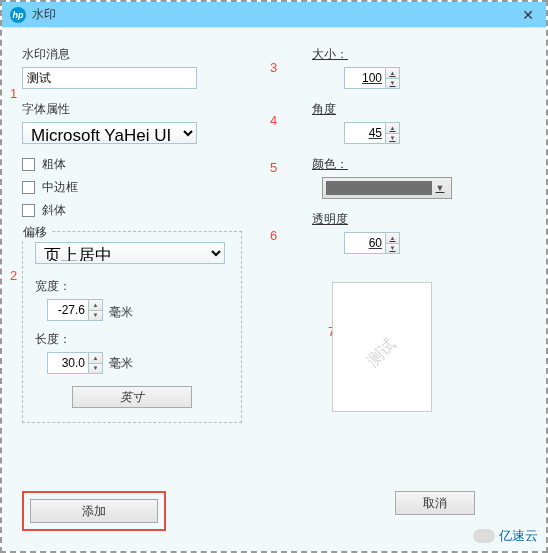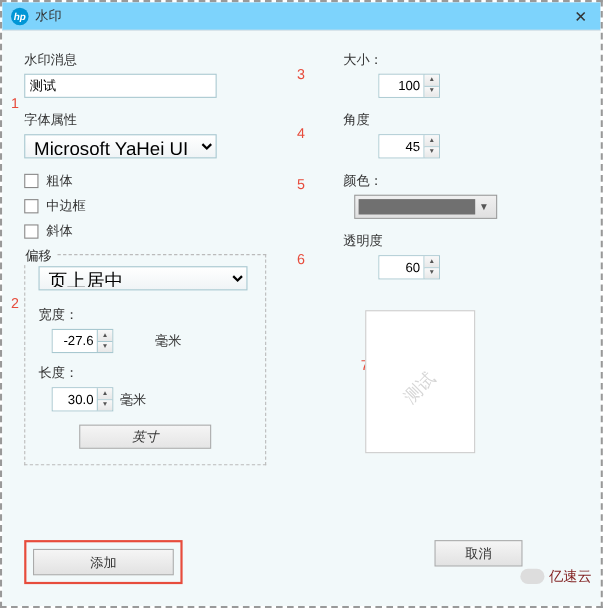--- a/index.html
+++ b/index.html
@@ -46,21 +46,21 @@
 }
 .content {
   background: #f2f9fa;
   padding: 18px 20px 14px 20px;
   height: calc(100% - 26px);
   position: relative;
   display: flex;
   gap: 60px;
 }
 .left-col { width: 220px; }
-.right-col { width: 180px; margin-left: 10px; }
+.right-col { width: 180px; margin-left: 10px; text-decoration: underline; }
 .num {
   color: #e74c3c;
   font-size: 13px;
   position: absolute;
 }
 .field { margin-bottom: 12px; position: relative; }
 .field-label { display: block; margin-bottom: 4px; }
 .text-input {
   width: 175px;
   height: 22px;
@@ -202,25 +202,25 @@
   background: linear-gradient(#f5f5f5,#e2e2e2);
   border: 1px solid #aaa;
   display: flex;
   align-items: center;
   justify-content: center;
   cursor: pointer;
 }
 .watermark-logo {
   position: absolute;
   right: 8px;
-  bottom: 18px;
+  bottom: 6px;
   display: flex;
   align-items: center;
   gap: 4px;
-  color: #7f1d1d;
+  color: #0369a1;
   font-size: 13px;
 }
 .cloud-icon {
   width: 22px; height: 14px;
   border-radius: 10px;
   background: #ddd;
 }
 </style>
 </head>
 <body>
@@ -271,21 +271,21 @@
     </div>
 
     <div class="offset-section">
       <span class="offset-legend">偏移</span>
       <select class="select" style="width:190px; margin-bottom:14px;">
         <option>页上居中</option>
       </select>
 
       <div style="margin-bottom:10px;">
         <div class="field-label">宽度：</div>
-        <div style="display:flex;align-items:center;margin-left:12px;gap:32px;">
+        <div style="display:flex;align-items:flex-end;margin-left:12px;">
           <div class="num-spinner">
             <input value="-27.6" style="">
             <div class="spin-btns">
               <div class="spin-btn">▲</div>
               <div class="spin-btn">▼</div>
             </div>
           </div>
           <span class="unit">毫米</span>
         </div>
       </div>

